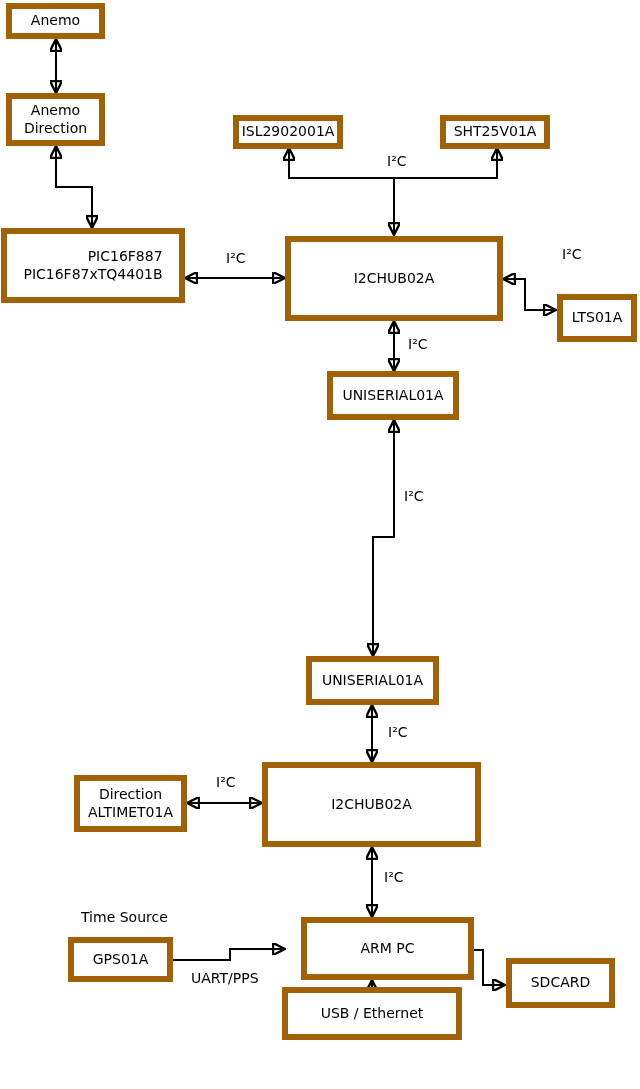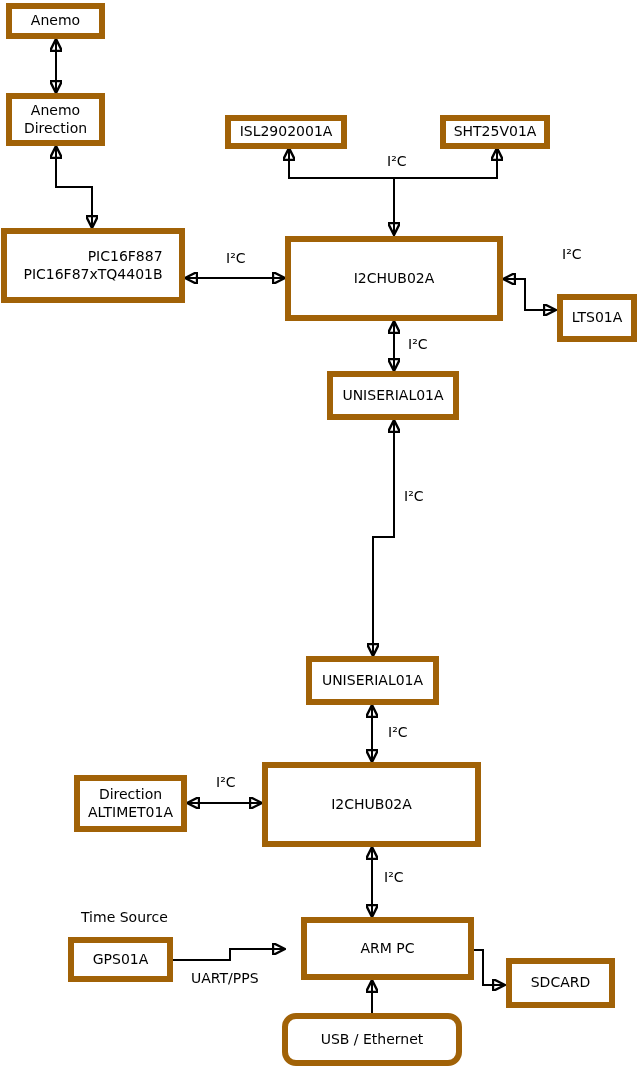--- a/index.html
+++ b/index.html
@@ -88,21 +88,21 @@
   </svg>
 
   <div class="node" style="left:6px; top:3px; width:99px; height:36px;">Anemo</div>
 
   <div class="node" style="left:6px; top:93px; width:99px; height:53px;">Anemo
 Direction</div>
 
   <div class="node" style="left:1px; top:228px; width:184px; height:75px;text-align:right;">PIC16F887
 PIC16F87xTQ4401B</div>
 
-  <div class="node" style="left:225px; top:115px; width:122px; height:34px;">ISL2902001A</div>
+  <div class="node" style="left:233px; top:115px; width:110px; height:34px;">ISL2902001A</div>
 
   <div class="node" style="left:440px; top:115px; width:110px; height:34px;">SHT25V01A</div>
 
   <div class="node" style="left:285px; top:236px; width:218px; height:85px;">I2CHUB02A</div>
 
   <div class="node" style="left:557px; top:294px; width:80px; height:48px;">LTS01A</div>
 
   <div class="node" style="left:327px; top:371px; width:132px; height:49px;">UNISERIAL01A</div>
 
   <div class="node" style="left:306px; top:656px; width:133px; height:49px;">UNISERIAL01A</div>
@@ -111,21 +111,21 @@
 
   <div class="node" style="left:74px; top:775px; width:113px; height:57px;">Direction
 ALTIMET01A</div>
 
   <div class="node" style="left:68px; top:937px; width:105px; height:45px;">GPS01A</div>
 
   <div class="node" style="left:301px; top:917px; width:173px; height:63px;">ARM PC</div>
 
   <div class="node" style="left:506px; top:958px; width:109px; height:50px;">SDCARD</div>
 
-  <div class="node" style="left:282px; top:1013px; width:180px; height:53px;border-radius:14px;">USB / Ethernet</div>
+  <div class="node" style="left:282px; top:987px; width:180px; height:53px;">USB / Ethernet</div>
 
   <div class="edge-label" style="left:387px; top:153px;">I²C</div>
 
   <div class="edge-label" style="left:226px; top:250px;">I²C</div>
 
   <div class="edge-label" style="left:562px; top:246px;">I²C</div>
 
   <div class="edge-label" style="left:408px; top:336px;">I²C</div>
 
   <div class="edge-label" style="left:404px; top:488px;">I²C</div>

